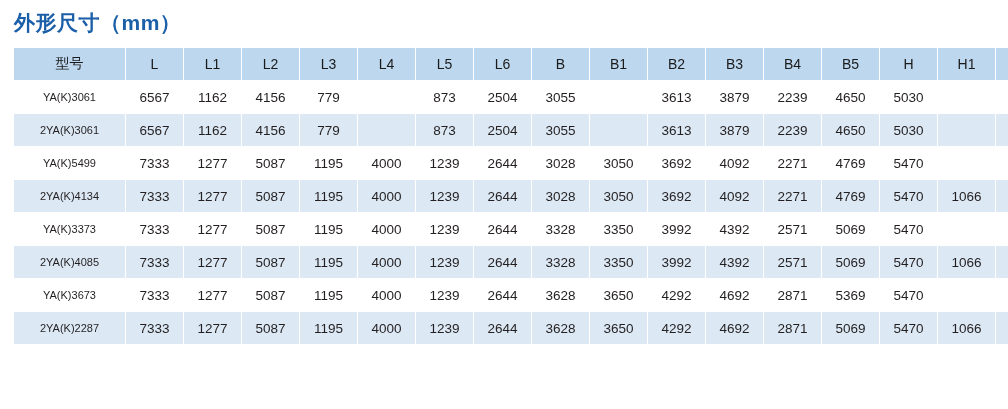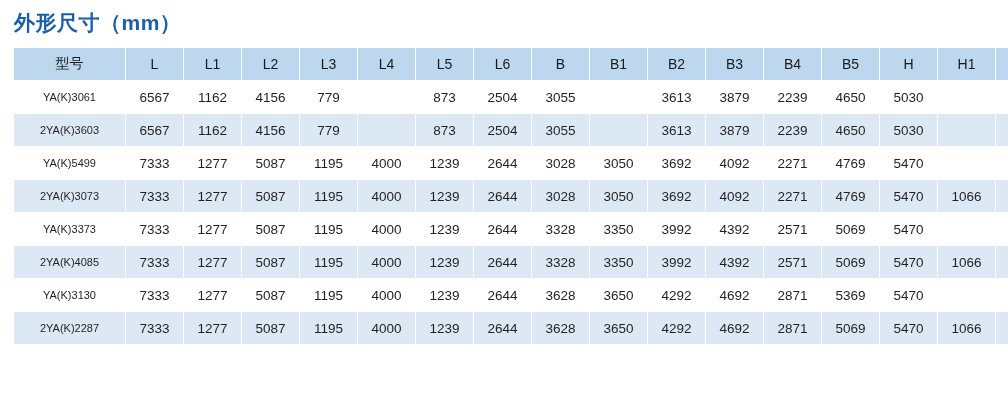--- a/index.html
+++ b/index.html
@@ -136,21 +136,21 @@
           <td>3613</td>
           <td>3879</td>
           <td>2239</td>
           <td>4650</td>
           <td>5030</td>
           <td></td>
           <td>2051</td>
         </tr>
 
         <tr class="row-odd">
-          <td class="model-cell">2YA(K)3603</td>
+          <td class="model-cell">2YA(K)3061</td>
           <td>6567</td>
           <td>1162</td>
           <td>4156</td>
           <td>779</td>
           <td></td>
           <td>873</td>
           <td>2504</td>
           <td>3055</td>
           <td></td>
           <td>3613</td>
@@ -176,21 +176,21 @@
           <td>3692</td>
           <td>4092</td>
           <td>2271</td>
           <td>4769</td>
           <td>5470</td>
           <td></td>
           <td>2290</td>
         </tr>
 
         <tr class="row-odd">
-          <td class="model-cell">2YA(K)3073</td>
+          <td class="model-cell">2YA(K)4134</td>
           <td>7333</td>
           <td>1277</td>
           <td>5087</td>
           <td>1195</td>
           <td>4000</td>
           <td>1239</td>
           <td>2644</td>
           <td>3028</td>
           <td>3050</td>
           <td>3692</td>
@@ -236,21 +236,21 @@
           <td>3992</td>
           <td>4392</td>
           <td>2571</td>
           <td>5069</td>
           <td>5470</td>
           <td>1066</td>
           <td>2290</td>
         </tr>
 
         <tr class="row-even">
-          <td class="model-cell">YA(K)3130</td>
+          <td class="model-cell">YA(K)3673</td>
           <td>7333</td>
           <td>1277</td>
           <td>5087</td>
           <td>1195</td>
           <td>4000</td>
           <td>1239</td>
           <td>2644</td>
           <td>3628</td>
           <td>3650</td>
           <td>4292</td>

